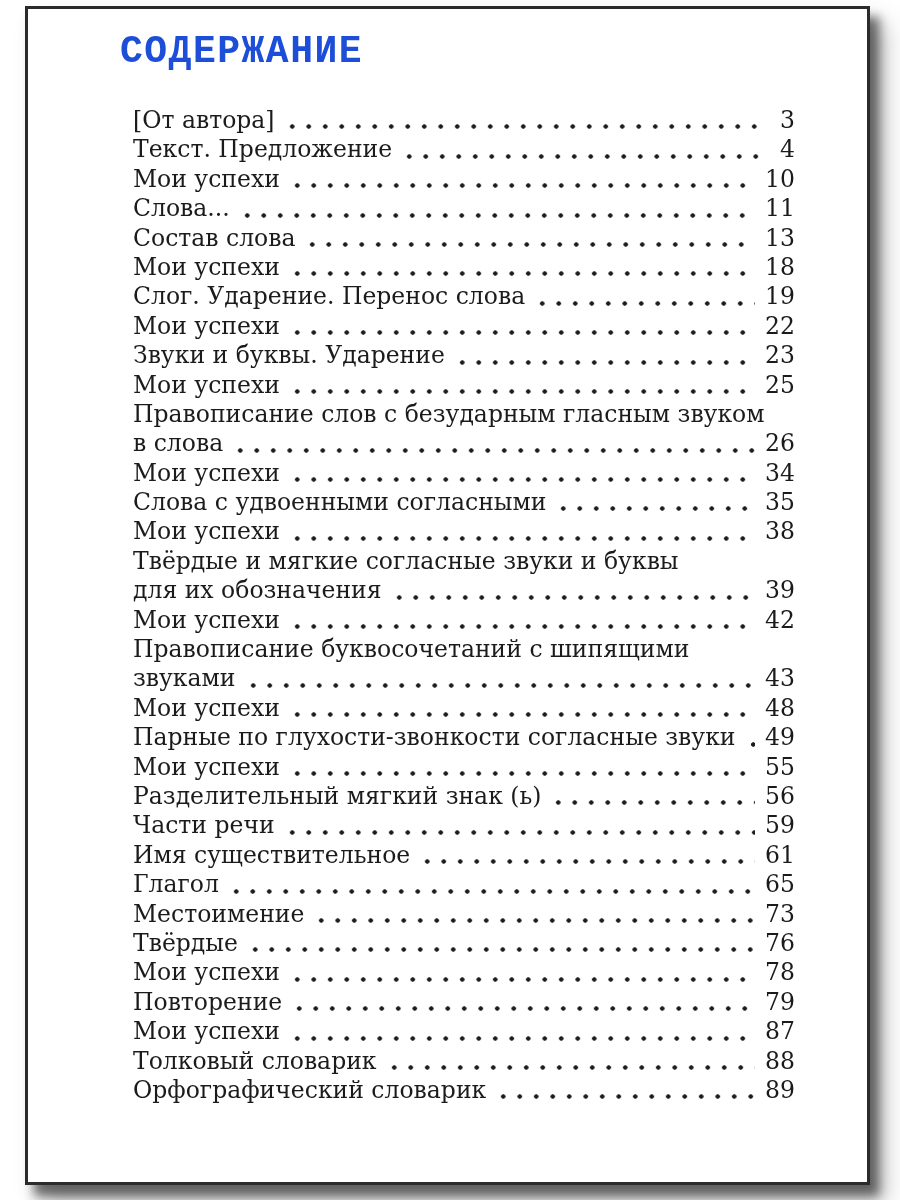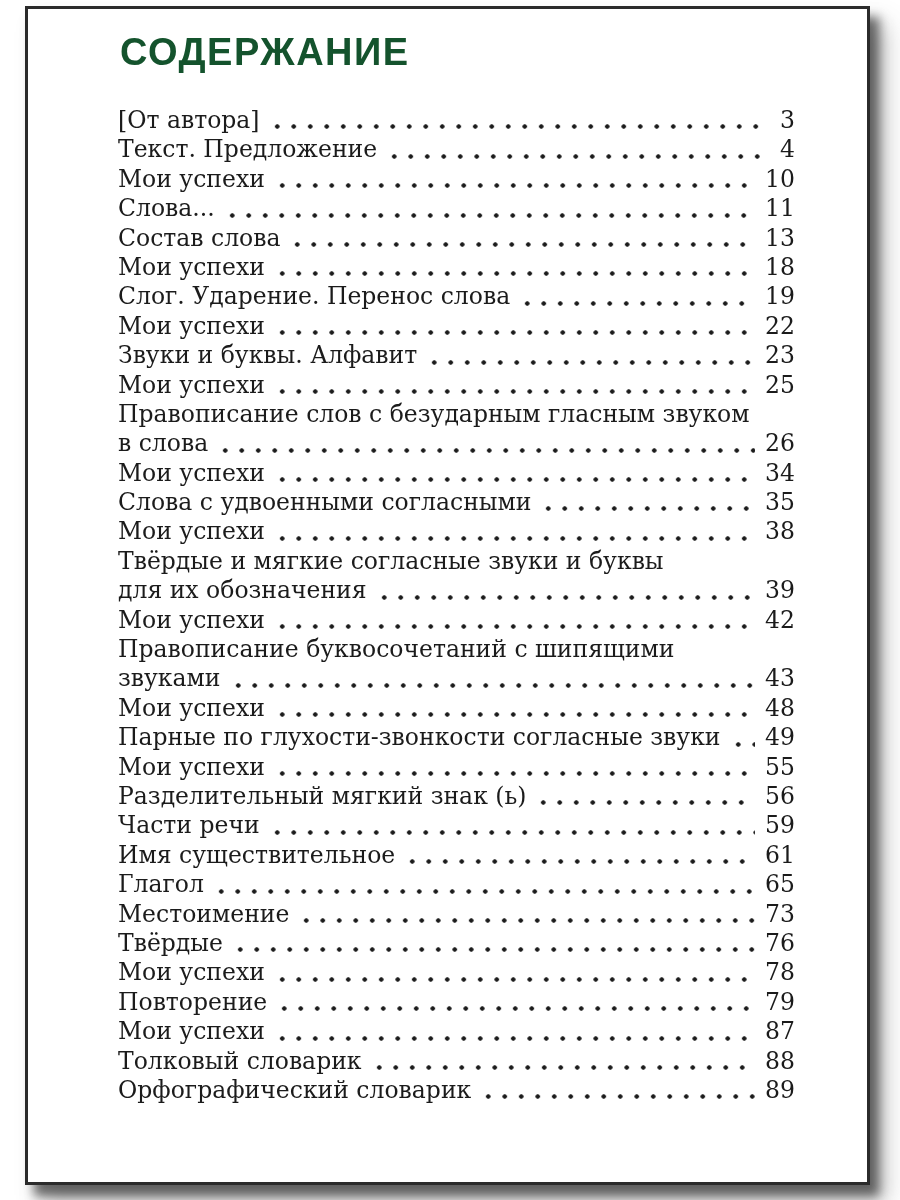--- a/index.html
+++ b/index.html
@@ -29,20 +29,21 @@
     font-family: "Liberation Sans", "DejaVu Sans", sans-serif;
     font-weight: 800;
     font-size: 38px;
     line-height: 42px;
     letter-spacing: 1.5px;
   }
   .toc {
     margin-top: 33px;
     font-size: 23.5px;
     line-height: 29.4px;
+    margin-left: 15px;
   }
   .row {
     display: flex;
     align-items: baseline;
     height: 29.4px;
     white-space: nowrap;
   }
   .t {
     flex: 0 0 auto;
   }
@@ -60,21 +61,21 @@
   .p {
     flex: 0 0 auto;
     text-align: right;
     min-width: 24px;
   }
 </style>
 </head>
 <body>
 
 <div class="book-page">
-  <h1 class="page-title" style="color: #14532d;">СОДЕРЖАНИЕ</h1>
+  <h1 class="page-title" style="color: #1d4ed8; font-family: Liberation Mono, monospace;">СОДЕРЖАНИЕ</h1>
 
   <div class="toc">
   <div class="row">
     <span class="t">[От автора]</span>
     <span class="leader"></span>
     <span class="p">3</span>
   </div>
 
   <div class="row">
     <span class="t">Текст. Предложение</span>
@@ -112,21 +113,21 @@
     <span class="p">19</span>
   </div>
 
   <div class="row">
     <span class="t i">Мои успехи</span>
     <span class="leader"></span>
     <span class="p">22</span>
   </div>
 
   <div class="row">
-    <span class="t">Звуки и буквы. Алфавит</span>
+    <span class="t">Звуки и буквы. Ударение</span>
     <span class="leader"></span>
     <span class="p">23</span>
   </div>
 
   <div class="row">
     <span class="t i">Мои успехи</span>
     <span class="leader"></span>
     <span class="p">25</span>
   </div>
 

